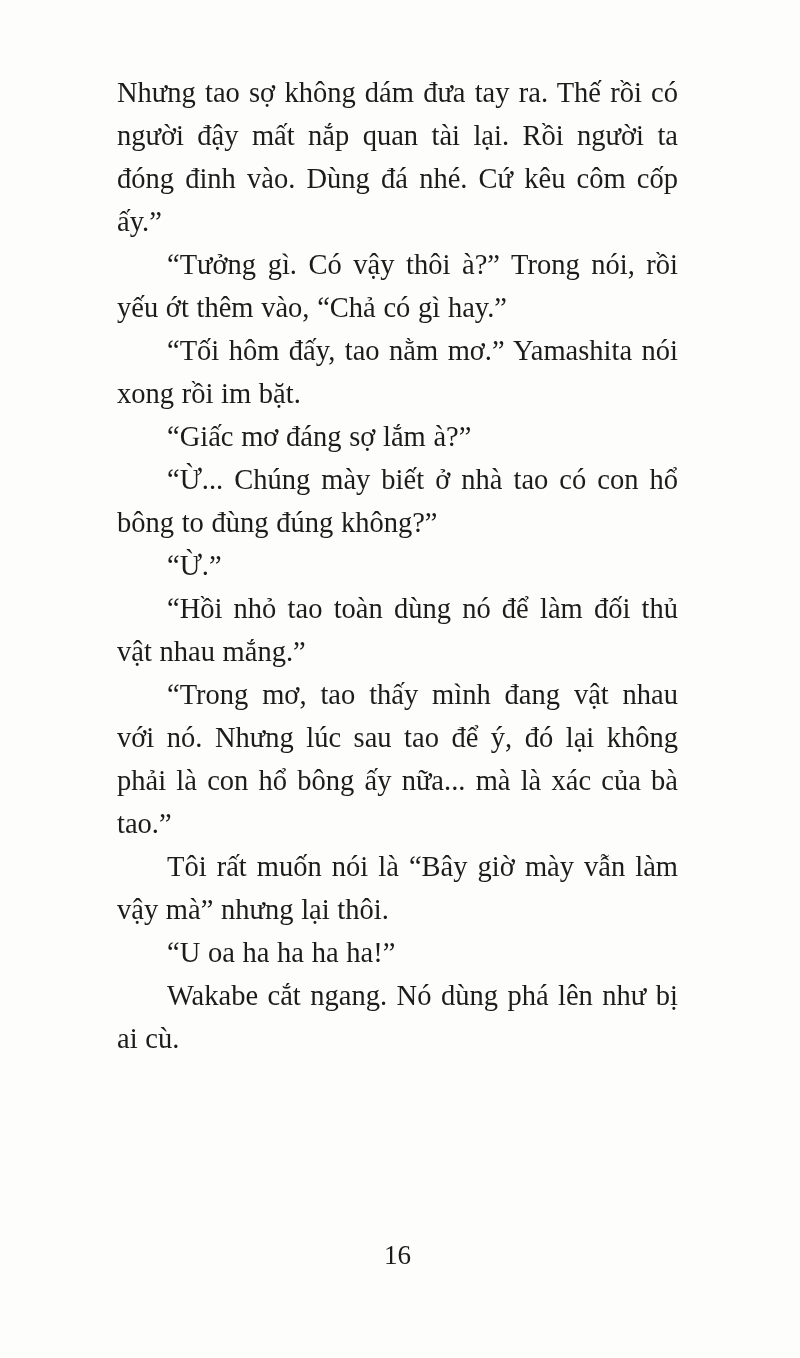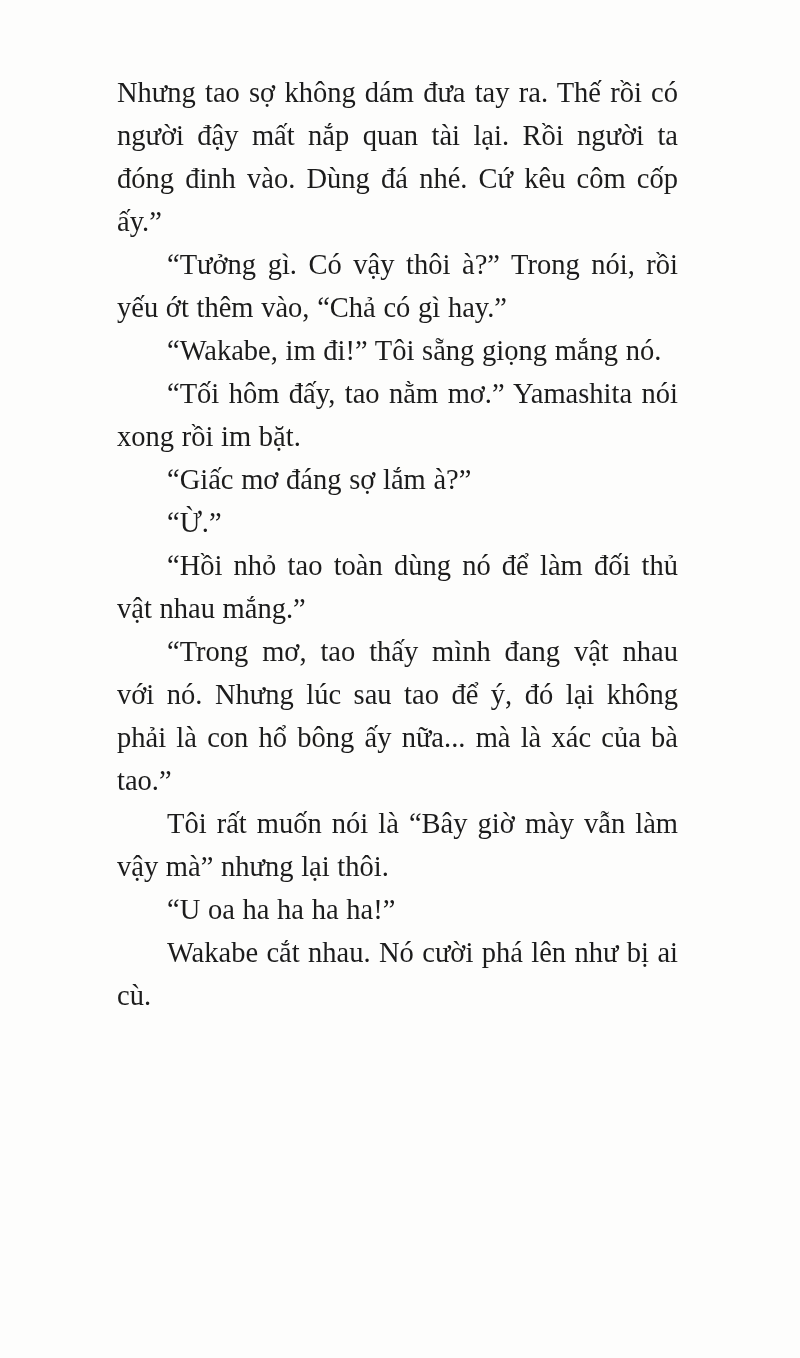--- a/index.html
+++ b/index.html
@@ -51,25 +51,26 @@
   }
 </style>
 </head>
 <body>
 
 <div class="book-page">
 
   <main class="text-block">
     <p class="no-indent">Nhưng tao sợ không dám đưa tay ra. Thế rồi có người đậy mất nắp quan tài lại. Rồi người ta đóng đinh vào. Dùng đá nhé. Cứ kêu côm cốp ấy.”</p>
     <p>“Tưởng gì. Có vậy thôi à?” Trong nói, rồi yếu ớt thêm vào, “Chả có gì hay.”</p>
-    <p>“Wakabe, im đi!” Tôi sẵng giọng mắng nó.</p>
     <p>“Tối hôm đấy, tao nằm mơ.” Yamashita nói xong rồi im bặt.</p>
     <p>“Giấc mơ đáng sợ lắm à?”</p>
+    <p>“Ừ... Chúng mày biết ở nhà tao có con hổ bông to đùng đúng không?”</p>
     <p>“Ừ.”</p>
     <p>“Hồi nhỏ tao toàn dùng nó để làm đối thủ vật nhau mắng.”</p>
     <p>“Trong mơ, tao thấy mình đang vật nhau với nó. Nhưng lúc sau tao để ý, đó lại không phải là con hổ bông ấy nữa... mà là xác của bà tao.”</p>
     <p>Tôi rất muốn nói là “Bây giờ mày vẫn làm vậy mà” nhưng lại thôi.</p>
     <p>“U oa ha ha ha ha!”</p>
-    <p>Wakabe cắt nhau. Nó cười phá lên như bị ai cù.</p>
+    <p>Wakabe cắt ngang. Nó dùng phá lên như bị ai cù.</p>
   </main>
 
+  <div class="page-number">16</div>
 
 </div>
 
 </body></html>

